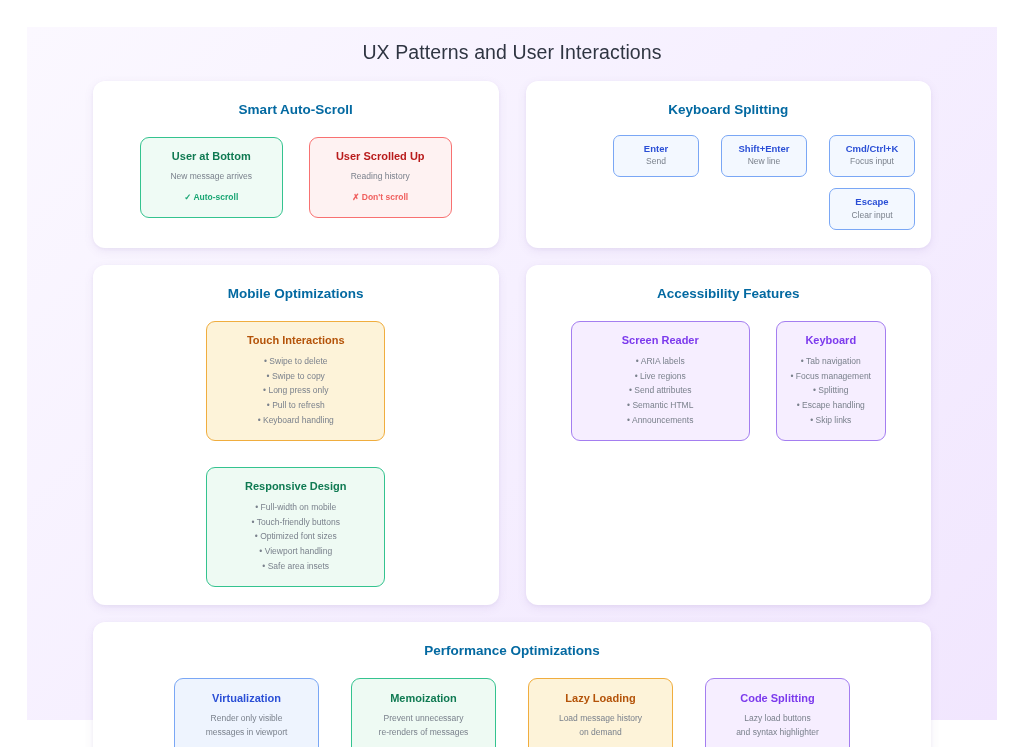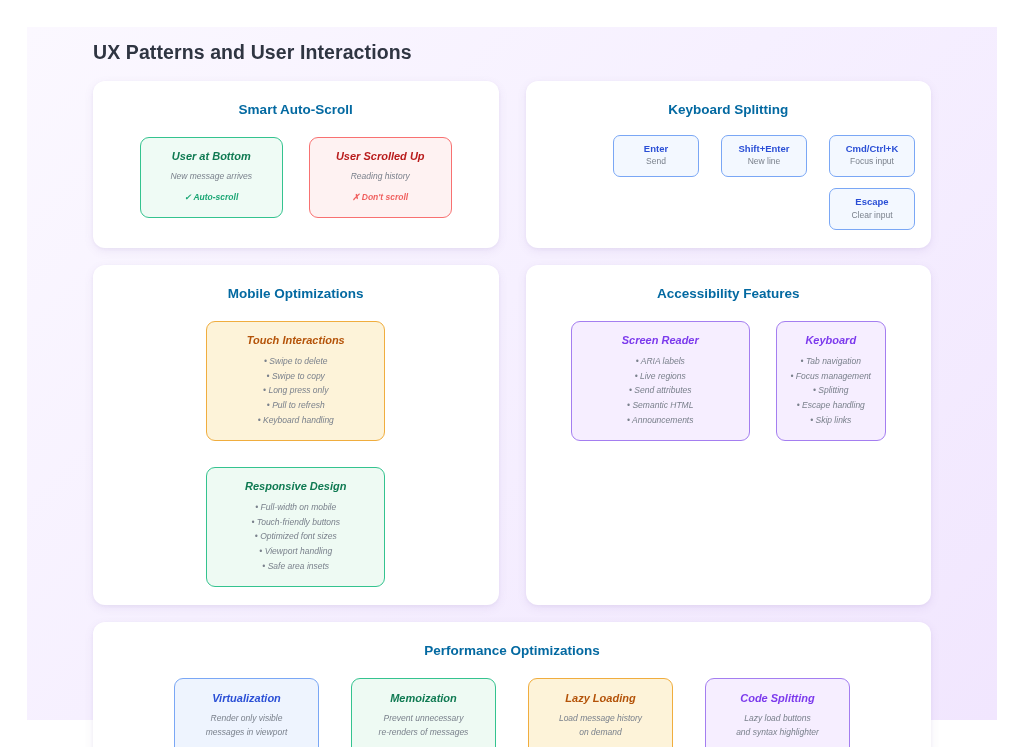--- a/index.html
+++ b/index.html
@@ -19,23 +19,23 @@
     left: 27px;
     top: 27px;
     width: 970px;
     height: 693px;
     background: linear-gradient(135deg, #fbf8ff 0%, #f6f0ff 45%, #f1e6fe 100%);
     box-sizing: border-box;
     padding: 0 66px;
   }
 
   .page-title {
-    text-align: left;
+    text-align: center;
     font-size: 19.5px;
-    font-weight: bold;
+    font-weight: normal;
     color: #2f3542;
     letter-spacing: 0.1px;
     margin: 0;
     padding-top: 14px;
     line-height: 1.2;
   }
 
   .grid-row {
     display: flex;
     gap: 27px;
@@ -68,21 +68,20 @@
     margin-top: 18px;
     flex-wrap: wrap;
   }
 
   .panel {
     border: 1.5px solid;
     border-radius: 9px;
     box-sizing: border-box;
     padding: 11px 10px 12px;
     text-align: center;
-    font-style: italic;
   }
 
   .panel-title {
     font-size: 11px;
     font-weight: bold;
     margin: 0 0 7px;
     line-height: 1.3;
   }
 
   .panel-sub {

